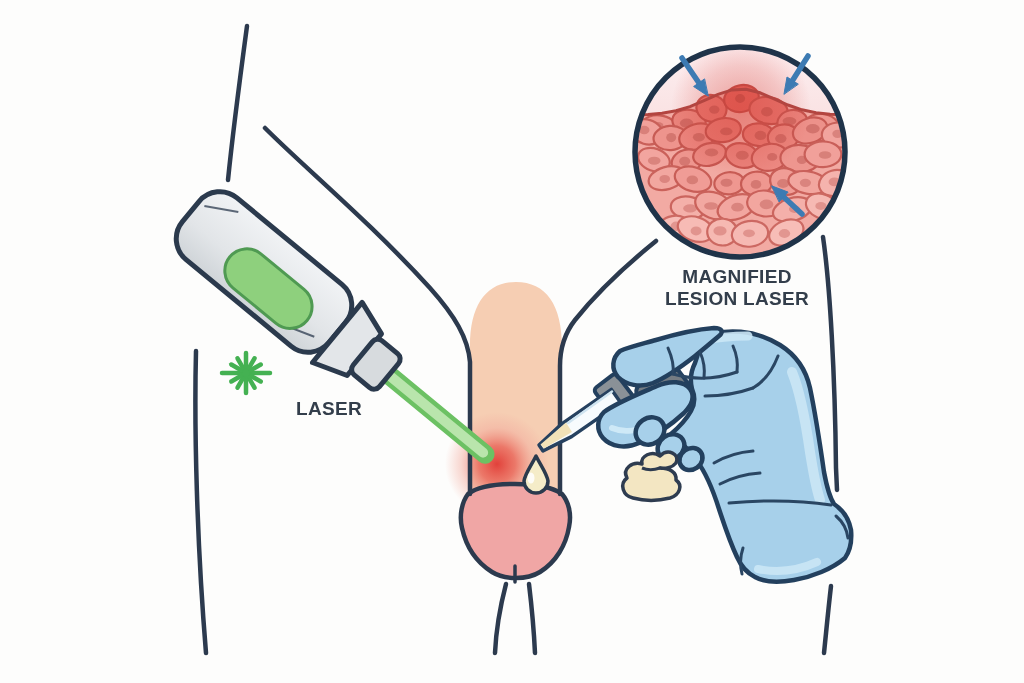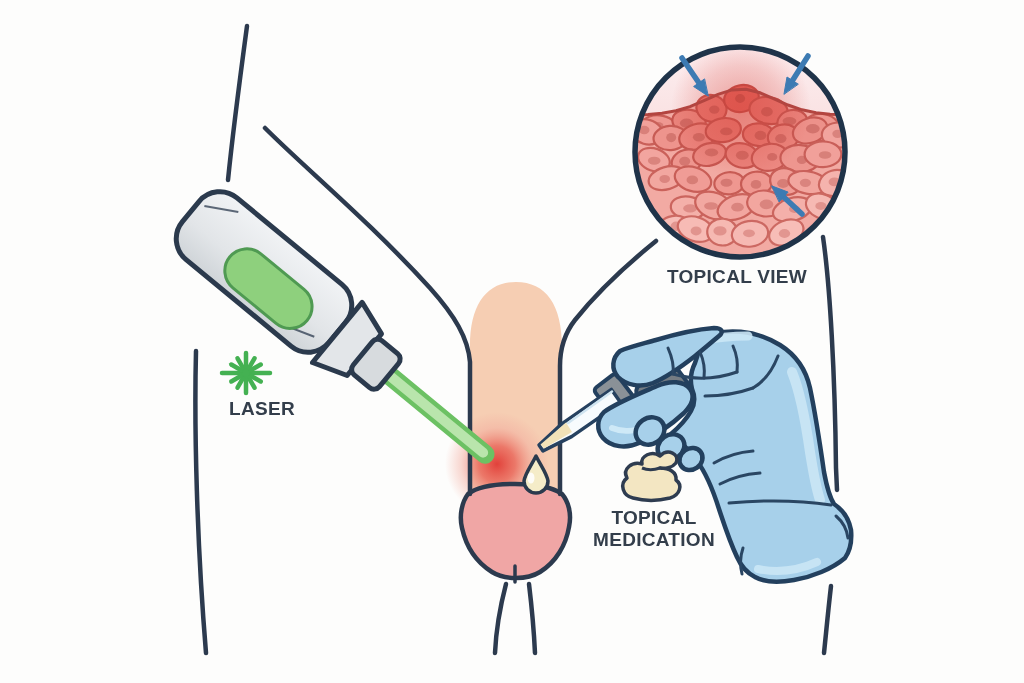--- a/index.html
+++ b/index.html
@@ -7,21 +7,21 @@
     position:relative;width:1024px;height:683px;overflow:hidden;
     background:#fdfdfc;font-family:"Liberation Sans",sans-serif;
   }
   #art{position:absolute;left:0;top:0;}
   .label{
     position:absolute;text-align:center;font-weight:bold;
     font-size:19px;line-height:22px;letter-spacing:.3px;color:#333e4b;
     user-select:none;white-space:nowrap;
   }
   .label div{white-space:nowrap;}
-  #laser-label{left:162px;top:398px;width:200px;}
+  #laser-label{left:162px;top:398px;width:200px;text-align:right;}
   #topical-label{left:544px;top:507px;width:220px;}
   #magnified-label{left:627px;top:266px;width:220px;}
 </style>
 </head>
 <body>
 
 <div id="canvas">
 
 <svg id="art" width="1024" height="683" viewBox="0 0 1024 683">
   <defs>
@@ -282,22 +282,19 @@
         <path d="M772,186 L788.1,192.1 L779.3,201.7 Z" stroke-width="1"></path>
       </g>
     </g>
   </g>
 </svg>
 
 <div class="label" id="laser-label">
   <div>LASER</div>
 </div>
 
-<div class="label" id="topical-label">
-  <div>TOPICAL</div>
-  <div>MEDICATION</div>
+
+<div class="label" id="magnified-label">
+  <div>MAGNIFIED</div>
+  <div>LESION LASER</div>
 </div>
 
-<div class="label" id="magnified-label">
-  <div>TOPICAL VIEW</div>
 </div>
 
-</div>
-
 </body></html>

